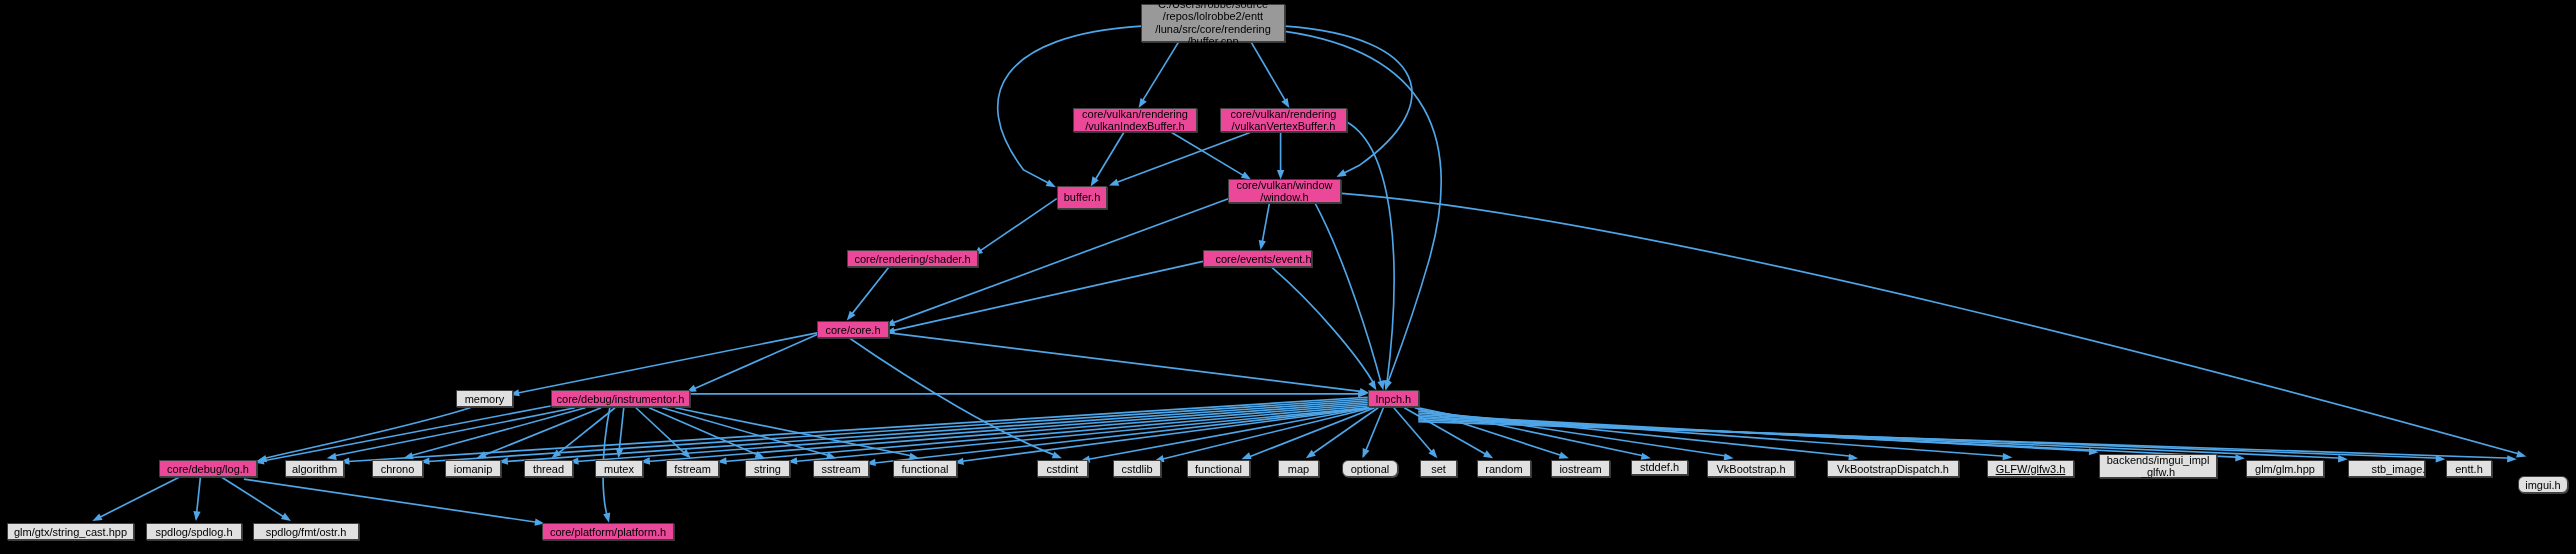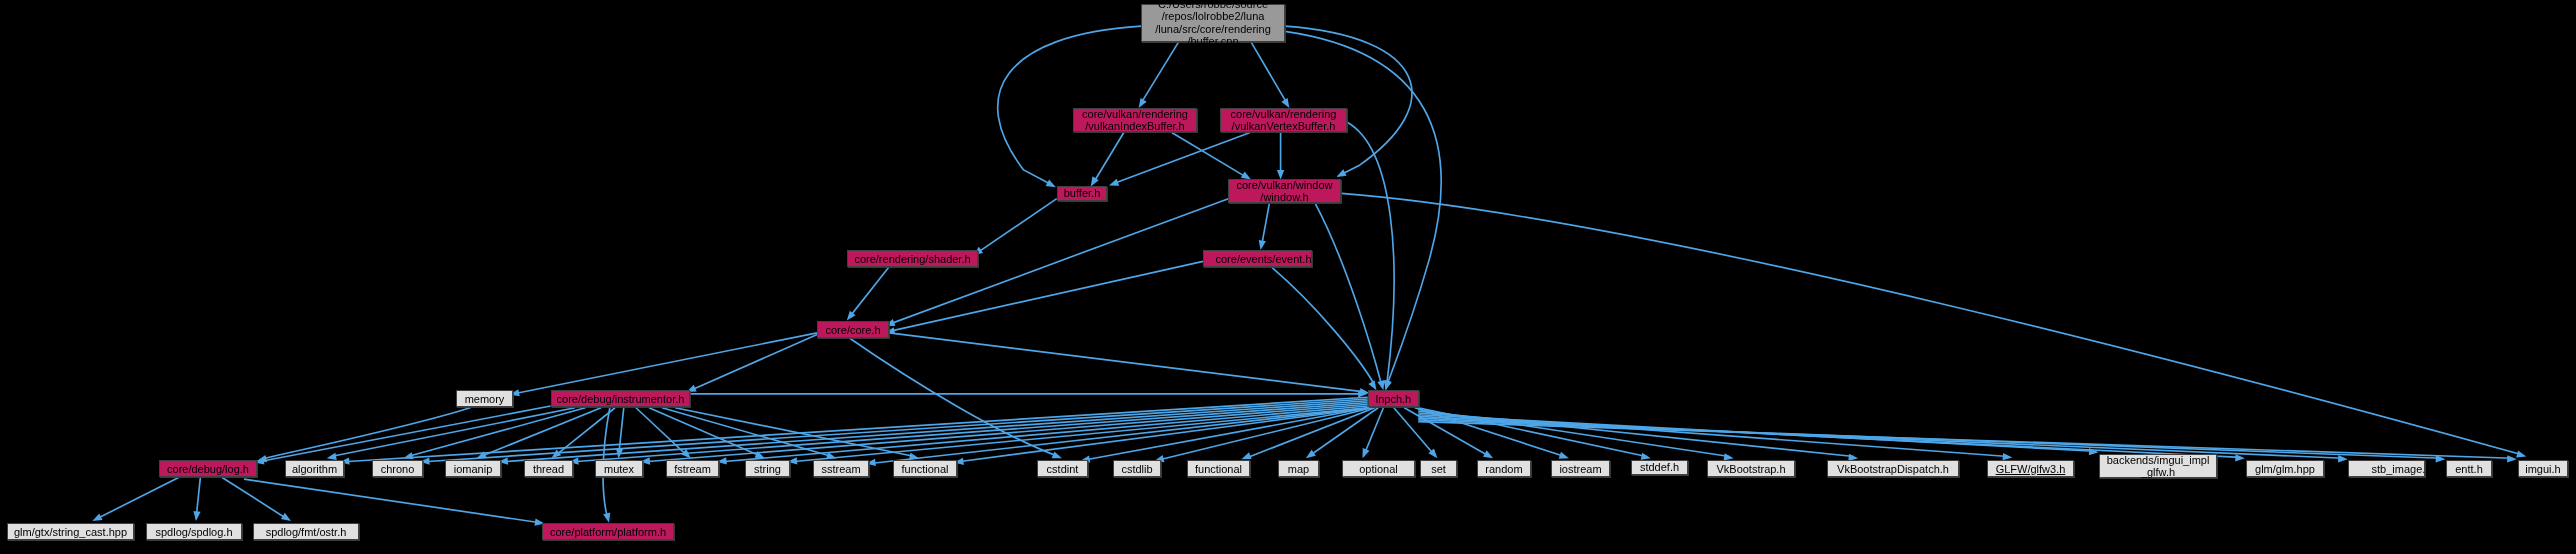--- a/index.html
+++ b/index.html
@@ -3,21 +3,21 @@
 <meta charset="utf-8">
 <style>
   html,body{margin:0;padding:0;background:#000;}
   #stage{position:relative;width:2576px;height:555px;background:#000;overflow:hidden;
          font-family:"Liberation Sans",sans-serif;}
   #edges{position:absolute;left:0;top:0;width:2576px;height:555px;}
   .node{position:absolute;box-sizing:border-box;display:flex;align-items:center;
         justify-content:center;text-align:center;color:#000;line-height:1.12;
         border:0.9px solid #000;font-size:11px;white-space:pre-line;}
   .node.root{background:#999999;border:0.9px solid #404040;box-shadow:0.9px 0.9px 0 #404040;}
-  .node.hdr{background:#be185d;border:0.9px solid #404040;box-shadow:0.9px 0.9px 0 #404040;}
+  .node.hdr{background:#ec4899;border:0.9px solid #404040;box-shadow:0.9px 0.9px 0 #404040;}
   .node.sys{background:#e0e0e0;border:0.9px solid #404040;box-shadow:0.9px 0.9px 0 #404040;}
 </style>
 </head>
 <body>
 
 <div id="stage" style="background: rgb(0, 0, 0);">
   <svg id="edges" viewBox="0 0 2957 637" xmlns="http://www.w3.org/2000/svg">
       <path d="M 1353 48 L 1310 118" fill="none" stroke="#4ea6e8" stroke-width="1.9"></path>
       <polygon points="0,0 -11,-4.2 -11,4.2" fill="#4ea6e8" transform="translate(1307,124) rotate(121.56175863166585)"></polygon>
       <path d="M 1436 48 L 1477 118" fill="none" stroke="#4ea6e8" stroke-width="1.9"></path>
@@ -143,28 +143,28 @@
       <path d="M 1628 482 L 2802 526" fill="none" stroke="#4ea6e8" stroke-width="1.9"></path>
       <polygon points="0,0 -11,-4.2 -11,4.2" fill="#4ea6e8" transform="translate(2807,527) rotate(2.1462167231036307)"></polygon>
       <path d="M 1628 484 L 2884 526" fill="none" stroke="#4ea6e8" stroke-width="1.9"></path>
       <polygon points="0,0 -11,-4.2 -11,4.2" fill="#4ea6e8" transform="translate(2889,527) rotate(1.9152688282674197)"></polygon>
       <path d="M 975 388 C 1050 440 1150 500 1215 524" fill="none" stroke="#4ea6e8" stroke-width="1.9"></path>
       <polygon points="0,0 -11,-4.2 -11,4.2" fill="#4ea6e8" transform="translate(1219,526) rotate(21.21465190776778)"></polygon>
       <path d="M 792 452 L 1566 452" fill="none" stroke="#4ea6e8" stroke-width="1.9"></path>
       <polygon points="0,0 -11,-4.2 -11,4.2" fill="#4ea6e8" transform="translate(1570,452) rotate(0)"></polygon>
     </svg>
 <div class="node root" style="left: 1141px; top: 3.5px; width: 144px; height: 38px;">C:/Users/robbe/source
-/repos/lolrobbe2/luna
+/repos/lolrobbe2/entt
 /luna/src/core/rendering
 /buffer.cpp</div>
     <div class="node hdr" style="left: 1073px; top: 108px; width: 124px; height: 24.4px;">core/vulkan/rendering
 /vulkanIndexBuffer.h</div>
     <div class="node hdr" style="left: 1220px; top: 108px; width: 127px; height: 24.4px;">core/vulkan/rendering
 /vulkanVertexBuffer.h</div>
-    <div class="node hdr" style="left: 1057px; top: 186px; width: 50px; height: 15px;">buffer.h</div>
+    <div class="node hdr" style="left: 1057px; top: 186px; width: 50px; height: 23px;">buffer.h</div>
     <div class="node hdr" style="left: 1228px; top: 179px; width: 113px; height: 24.4px;">core/vulkan/window
 /window.h</div>
     <div class="node hdr" style="left: 847px; top: 250px; width: 131px; height: 17.4px;">core/rendering/shader.h</div>
     <div class="node hdr" style="left: 1203px; top: 250px; width: 109px; height: 17.4px; padding-left: 12px;">core/events/event.h</div>
     <div class="node hdr" style="left: 817px; top: 321px; width: 72px; height: 17.4px;">core/core.h</div>
     <div class="node sys" style="left: 456px; top: 390px; width: 57px; height: 17.4px;">memory</div>
     <div class="node hdr" style="left: 551px; top: 390px; width: 139px; height: 17.4px;">core/debug/instrumentor.h</div>
     <div class="node hdr" style="left: 1368px; top: 390px; width: 51px; height: 17.4px;">lnpch.h</div>
     <div class="node hdr" style="left: 159px; top: 460px; width: 98px; height: 17.4px;">core/debug/log.h</div>
     <div class="node sys" style="left: 285px; top: 460px; width: 59px; height: 17.4px;">algorithm</div>
@@ -173,32 +173,32 @@
     <div class="node sys" style="left: 524px; top: 460px; width: 49px; height: 17.4px;">thread</div>
     <div class="node sys" style="left: 595px; top: 460px; width: 48px; height: 17.4px;">mutex</div>
     <div class="node sys" style="left: 666px; top: 460px; width: 53px; height: 17.4px;">fstream</div>
     <div class="node sys" style="left: 745px; top: 460px; width: 45px; height: 17.4px;">string</div>
     <div class="node sys" style="left: 813px; top: 460px; width: 56px; height: 17.4px;">sstream</div>
     <div class="node sys" style="left: 893px; top: 460px; width: 64px; height: 17.4px;">functional</div>
     <div class="node sys" style="left: 1037px; top: 460px; width: 51px; height: 17.4px;">cstdint</div>
     <div class="node sys" style="left: 1113px; top: 460px; width: 48px; height: 17.4px;">cstdlib</div>
     <div class="node sys" style="left: 1187px; top: 460px; width: 63px; height: 17.4px;">functional</div>
     <div class="node sys" style="left: 1278px; top: 460px; width: 41px; height: 17.4px;">map</div>
-    <div class="node sys" style="left: 1342px; top: 460px; width: 73px; height: 17.4px;">optional</div>
+    <div class="node sys" style="left: 1342px; top: 460px; width: 56px; height: 17.4px; border-radius: 6px;">optional</div>
     <div class="node sys" style="left: 1420px; top: 460px; width: 37px; height: 17.4px;">set</div>
     <div class="node sys" style="left: 1477px; top: 460px; width: 54px; height: 17.4px;">random</div>
     <div class="node sys" style="left: 1551px; top: 460px; width: 59px; height: 17.4px;">iostream</div>
     <div class="node sys" style="left: 1631px; top: 460px; width: 57px; height: 15px;">stddef.h</div>
     <div class="node sys" style="left: 1707px; top: 460px; width: 88px; height: 17.4px;">VkBootstrap.h</div>
     <div class="node sys" style="left: 1827px; top: 460px; width: 132px; height: 17.4px;">VkBootstrapDispatch.h</div>
     <div class="node sys" style="left: 1987px; top: 460px; width: 87px; height: 17.4px; text-decoration: underline;">GLFW/glfw3.h</div>
     <div class="node sys" style="left: 2099px; top: 454px; width: 118px; height: 24.4px;">backends/imgui_impl
 _glfw.h</div>
     <div class="node sys" style="left: 2246px; top: 460px; width: 78px; height: 17.4px;">glm/glm.hpp</div>
     <div class="node sys" style="left: 2348px; top: 460px; width: 77px; height: 17.4px; padding-left: 30px;">stb_image.h</div>
     <div class="node sys" style="left: 2446px; top: 460px; width: 46px; height: 17.4px;">entt.h</div>
-    <div class="node sys" style="left: 2518px; top: 460px; width: 50px; height: 17.4px;">imgui.h</div>
+    <div class="node sys" style="left: 2518px; top: 476px; width: 50px; height: 17.4px; border-radius: 6px;">imgui.h</div>
     <div class="node sys" style="left: 7px; top: 523px; width: 127px; height: 17.4px;">glm/gtx/string_cast.hpp</div>
     <div class="node sys" style="left: 146px; top: 523px; width: 96px; height: 17.4px;">spdlog/spdlog.h</div>
     <div class="node sys" style="left: 253px; top: 523px; width: 106px; height: 17.4px;">spdlog/fmt/ostr.h</div>
     <div class="node hdr" style="left: 542px; top: 523px; width: 132px; height: 17.4px;">core/platform/platform.h</div>
   </div>
 
 
 </body></html>

